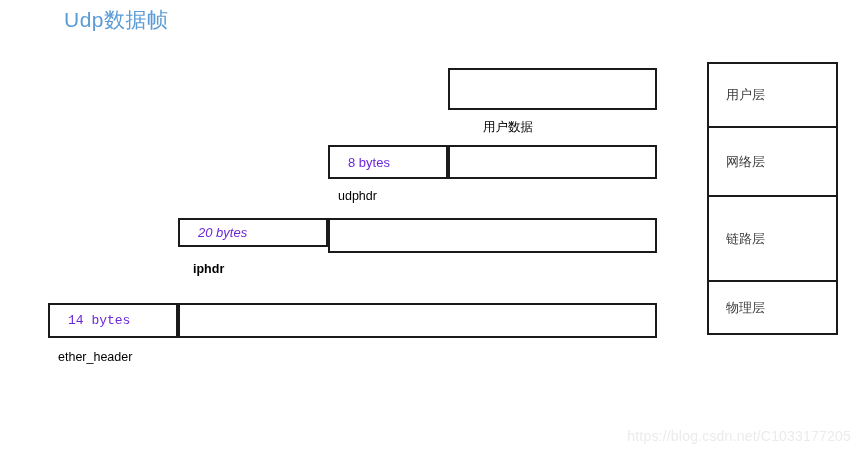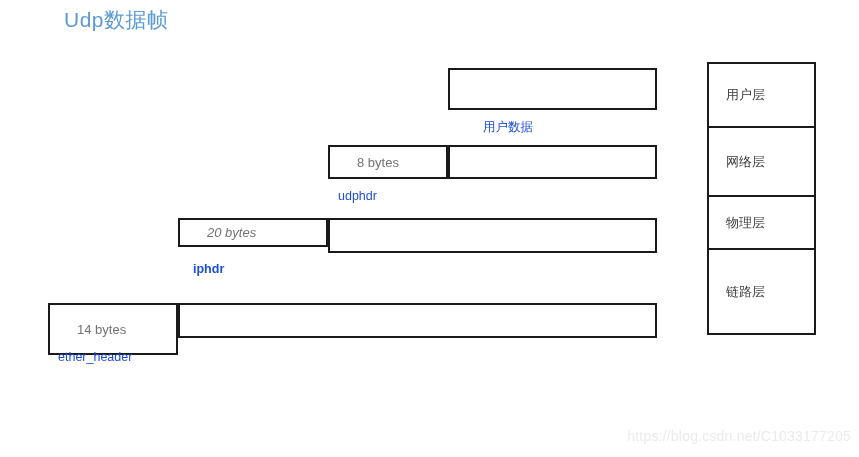--- a/index.html
+++ b/index.html
@@ -33,59 +33,59 @@
   .enc-box {
     position: absolute;
     box-sizing: border-box;
     border: 2px solid #1a1a1a;
     background: #ffffff;
     display: flex;
     align-items: center;
   }
   .enc-cell-label {
     font-size: 13px;
-    color: #737373;
-    padding-left: 27px;
+    color: #6d28d9;
+    padding-left: 18px;
     white-space: nowrap;
   }
 
   
   .row-caption {
     position: absolute;
     font-size: 12.5px;
-    color: #1d4ed8;
+    color: #000000;
     white-space: nowrap;
   }
 
   
   
   #row-payload-box      { left: 448px; top: 68px;  width: 209px; height: 42px; }
   #caption-payload      { left: 483px; top: 119px; }
 
   
   #row-udp-header-box   { left: 328px; top: 145px; width: 120px; height: 34px; }
   #row-udp-payload-box  { left: 448px; top: 145px; width: 209px; height: 34px; }
   #caption-udp          { left: 338px; top: 189px; }
 
   
   #row-ip-header-box    { left: 178px; top: 218px; width: 150px; height: 29px; font-style: italic; }
   #row-ip-payload-box   { left: 328px; top: 218px; width: 329px; height: 35px; }
   #caption-ip           { left: 193px; top: 262px; font-weight: bold; }
 
   
-  #row-eth-header-box   { left: 48px;  top: 303px; width: 130px; height: 52px; }
+  #row-eth-header-box   { left: 48px;  top: 303px; width: 130px; height: 35px; font-family: Liberation Mono, monospace; }
   #row-eth-payload-box  { left: 178px; top: 303px; width: 479px; height: 35px; }
   #caption-eth          { left: 58px;  top: 350px; }
 
   
   #layer-stack {
     position: absolute;
     left: 707px;
     top: 62px;
-    width: 109px;
+    width: 131px;
     height: 350px;
     box-sizing: border-box;
     display: flex;
     flex-direction: column;
   }
   .layer-box {
     box-sizing: border-box;
     border: 2px solid #1a1a1a;
     background: #ffffff;
     display: flex;
@@ -141,21 +141,21 @@
 <div class="enc-box" id="row-eth-payload-box"></div>
 <div class="row-caption" id="caption-eth">ether_header</div>
 
 <div id="layer-stack">
   <div class="layer-box layer-h-66">
     <span class="layer-label">用户层</span>
   </div>
   <div class="layer-box layer-h-71">
     <span class="layer-label">网络层</span>
   </div>
+  <div class="layer-box layer-h-87">
+    <span class="layer-label">链路层</span>
+  </div>
   <div class="layer-box layer-h-55">
     <span class="layer-label">物理层</span>
-  </div>
-  <div class="layer-box layer-h-87">
-    <span class="layer-label">链路层</span>
   </div>
 </div>
 
 <div id="watermark">https://blog.csdn.net/C1033177205</div>
 
 </body></html>

